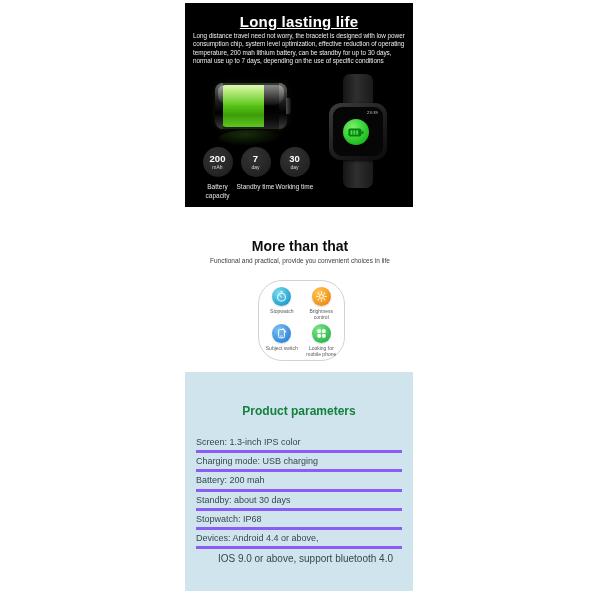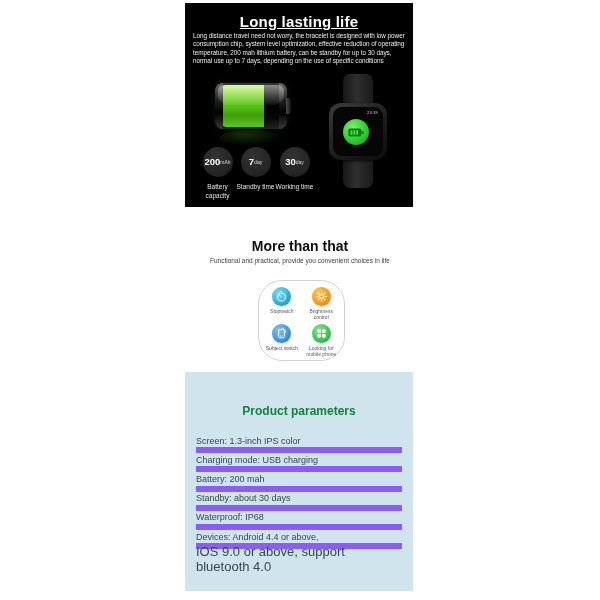--- a/index.html
+++ b/index.html
@@ -45,21 +45,21 @@
   .dial{position:absolute;left:10px;top:12px;width:26px;height:26px;border-radius:50%;
     background:radial-gradient(circle at 38% 32%,#7bf06a,#2ecc2e 55%,#15a415 95%);
     display:flex;align-items:center;justify-content:center;}
   .dial svg{width:18px;height:13px;}
 
   
   .stat{position:absolute;top:144px;width:39px;text-align:center;}
   .stat-c1{left:13px}.stat-c2{left:51px}.stat-c3{left:90px}
   .stat-circle{width:30px;height:30px;margin:0 auto;border-radius:50%;
     background:radial-gradient(circle at 40% 32%,#333,#232323 70%,#1c1c1c);
-    display:flex;align-items:center;justify-content:center;}
+    display:flex;flex-direction:column;align-items:center;justify-content:center;}
   .stat-value{color:#fff;font-size:9.5px;font-weight:bold;line-height:1;}
   .stat-unit{color:#d8d8d8;font-size:5px;line-height:1.3;}
   .stat-label{margin-top:6px;color:#e4e4e4;font-size:6.5px;line-height:1.35;}
 
   
   .feat-title{position:absolute;left:0;top:238px;width:100%;text-align:center;
     color:#0d0d0d;font-size:14px;font-weight:bold;}
   .feat-sub{position:absolute;left:0;top:257px;width:100%;text-align:center;
     color:#3c3c3c;font-size:6.5px;}
   .squircle{position:absolute;left:258px;top:280px;width:87px;height:81px;
@@ -73,24 +73,24 @@
   .ic-brightness{background:radial-gradient(circle at 35% 30%,#ffc853,#ef8d14 75%);}
   .ic-subject{background:radial-gradient(circle at 35% 30%,#7fc1f3,#2e85dc 75%);}
   .ic-find{background:radial-gradient(circle at 35% 30%,#7de786,#2ab84a 75%);}
   .f-label{margin-top:2px;color:#5a5a5a;font-size:5px;line-height:1.25;text-align:center;}
 
   
   .params{position:absolute;left:185px;top:372px;width:228px;height:219px;background:#cfe4ed;}
   .params-title{position:absolute;top:32px;left:0;width:100%;text-align:center;
     color:#15803d;font-size:12px;font-weight:bold;}
   .param-rows{position:absolute;top:62px;left:11px;width:206px;}
-  .p-row{height:19.2px;box-sizing:border-box;border-bottom:6px solid #8b5cf6;
+  .p-row{height:19.2px;box-sizing:border-box;border-bottom:3px solid #8b5cf6;
     display:flex;align-items:center;color:#37474f;font-size:9px;}
   .p-row-cont{height:19.2px;display:flex;align-items:center;justify-content:flex-end;
-    padding-right:9px;color:#37474f;font-size:13px;}
+    padding-right:9px;color:#37474f;font-size:10px;}
 </style>
 </head>
 <body>
 
 <div class="canvas">
 
   <section class="hero">
     <div class="hero-title">Long lasting life</div>
     <div class="hero-desc">Long distance travel need not worry, the bracelet is designed with low power consumption chip, system level optimization, effective reduction of operating temperature, 200 mah lithium battery, can be standby for up to 30 days, normal use up to 7 days, depending on the use of specific conditions</div>
 
@@ -203,19 +203,19 @@
     </div>
   </div>
 
   <section class="params">
     <div class="params-title">Product parameters</div>
     <div class="param-rows">
       <div class="p-row">Screen: 1.3-inch IPS color</div>
       <div class="p-row">Charging mode: USB charging</div>
       <div class="p-row">Battery: 200 mah</div>
       <div class="p-row">Standby: about 30 days</div>
-      <div class="p-row">Waterproof: IP68</div>
+      <div class="p-row">Stopwatch: IP68</div>
       <div class="p-row">Devices: Android 4.4 or above,</div>
       <div class="p-row-cont">IOS 9.0 or above, support bluetooth 4.0</div>
     </div>
   </section>
 
 </div>
 
 </body></html>

